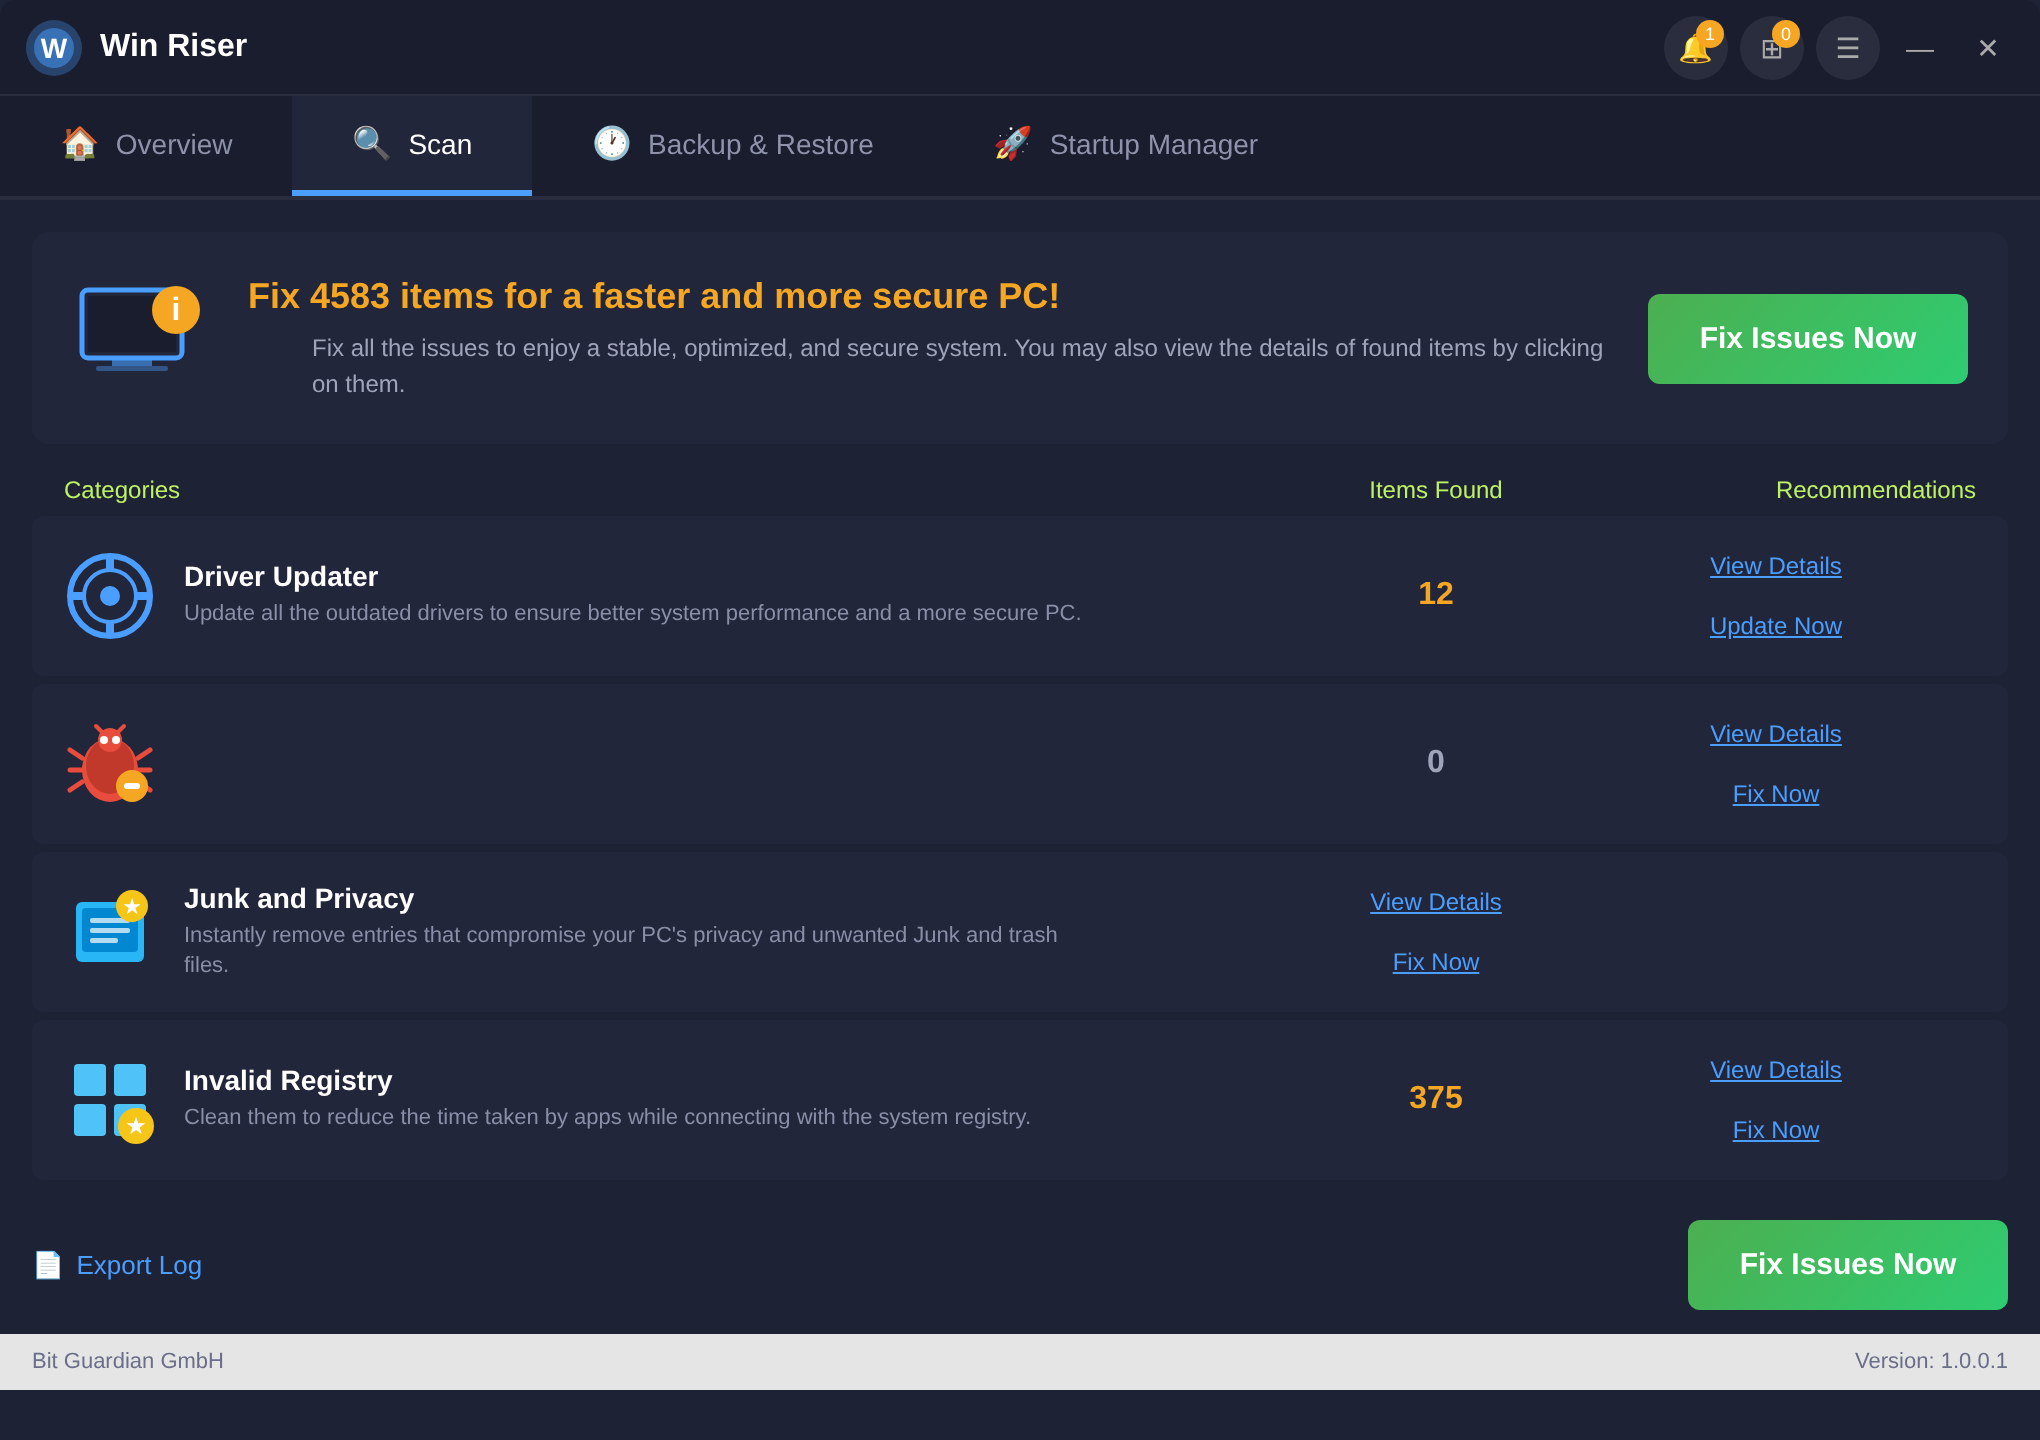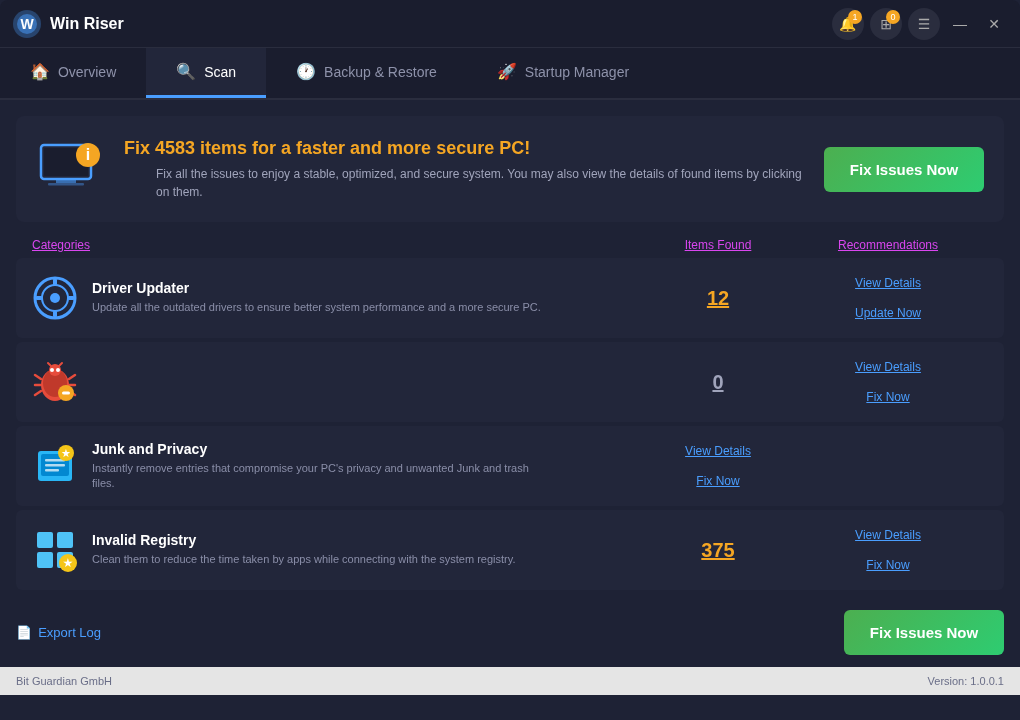--- a/index.html
+++ b/index.html
@@ -156,26 +156,25 @@
     }
 
     
     .scan-table {
       margin: 0 16px;
     }
     .table-header {
       display: grid;
       grid-template-columns: 1fr 140px 200px;
       padding: 6px 16px;
-      color: #d946ef;
+      color: #bef264;
       font-size: 12px;
-      text-decoration: underline;
     }
     .table-header .col-items { text-align: center; }
-    .table-header .col-recs { text-align: center; }
+    .table-header .col-recs { text-align: right; }
 
     .table-row {
       display: grid;
       grid-template-columns: 1fr 140px 200px;
       align-items: center;
       background: #22263a;
       border-radius: 6px;
       margin-bottom: 4px;
       padding: 14px 16px;
       min-height: 80px;
@@ -201,24 +200,23 @@
       margin-bottom: 4px;
     }
     .row-desc {
       font-size: 11px;
       color: #8a8ea8;
       line-height: 1.4;
       max-width: 460px;
     }
     .row-count {
       text-align: center;
-      font-size: 20px;
+      font-size: 16px;
       font-weight: 700;
       color: #f5a623;
-      text-decoration: underline;
     }
     .row-actions {
       display: flex;
       align-items: center;
       justify-content: center;
       gap: 16px;
       flex-direction: column;
     }
     .action-link {
       color: #4a9eff;

